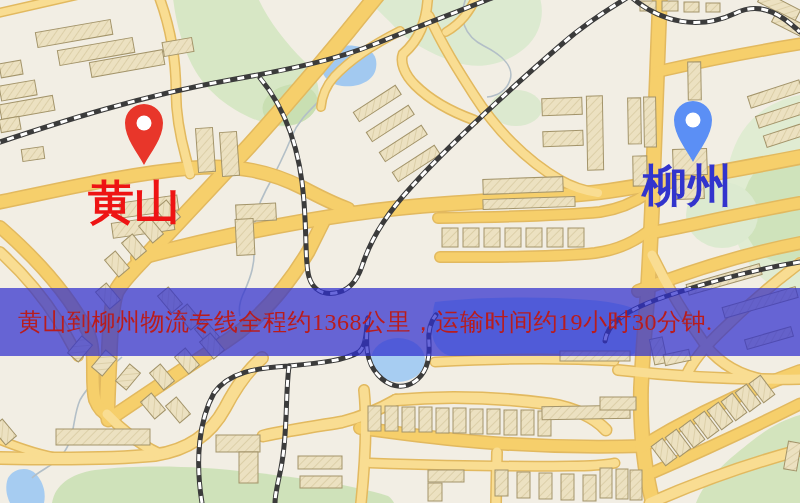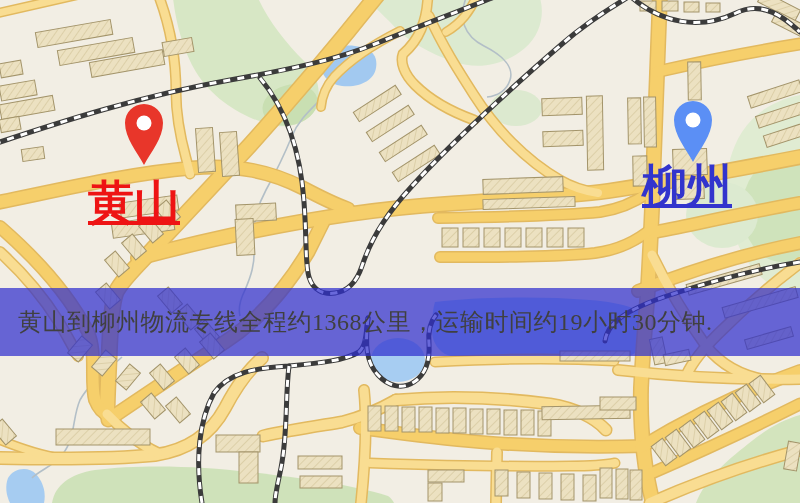--- a/index.html
+++ b/index.html
@@ -9,28 +9,28 @@
   .rc{fill:none;stroke:#e2b95f;stroke-linecap:round;}
   .rf{fill:none;stroke:#f6cf6b;stroke-linecap:round;}
   .rfm{fill:none;stroke:#f9dd92;stroke-linecap:round;}
   .rwb{fill:none;stroke:#3b3b3b;stroke-width:5;stroke-linecap:round;}
   .rww{fill:none;stroke:#ffffff;stroke-width:3;stroke-dasharray:7 7;}
   .bld{fill:url(#bpat);stroke:#a3946a;stroke-width:1;}
   .stream{fill:none;stroke:#b3bfc7;stroke-width:1.6;}
   
   #banner{position:absolute;left:0;top:288px;width:800px;height:68px;
           background:rgba(47,47,205,.72);display:flex;align-items:center;}
-  #banner span{color:#404040;font-size:24px;letter-spacing:.5px;padding-left:18px;
+  #banner span{color:#b91c1c;font-size:24px;letter-spacing:.5px;padding-left:18px;
                white-space:nowrap;}
   
   .pin{position:absolute;width:44px;height:64px;}
   #pin-origin{left:122px;top:102px;}
   #pin-dest{left:671px;top:99px;}
   
-  .city-label{position:absolute;font-weight:700;line-height:1;white-space:nowrap;text-decoration:underline;}
+  .city-label{position:absolute;font-weight:700;line-height:1;white-space:nowrap;}
   #label-origin{left:88px;top:180px;font-size:46px;color:#ee1414;}
   #label-dest{left:642px;top:164px;font-size:45px;color:#3234cd;}
 </style>
 </head>
 <body>
 
 <div id="stage">
 
 <svg id="map-svg" viewBox="0 0 800 503" xmlns="http://www.w3.org/2000/svg">
   <defs>

